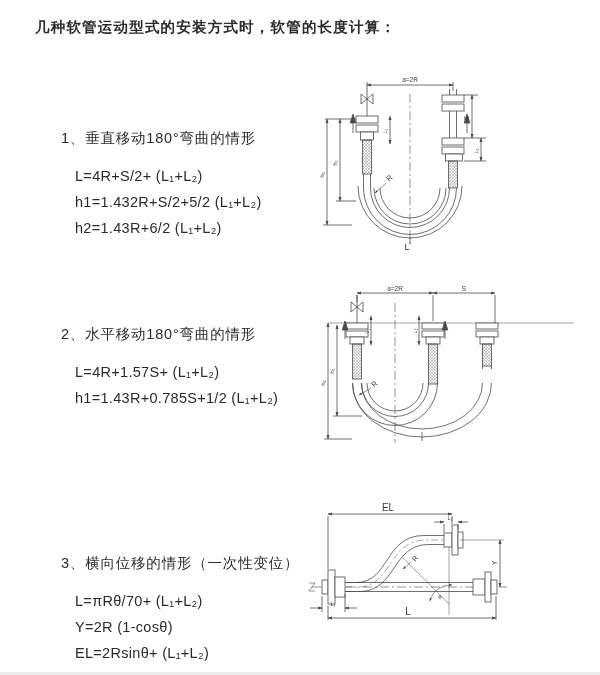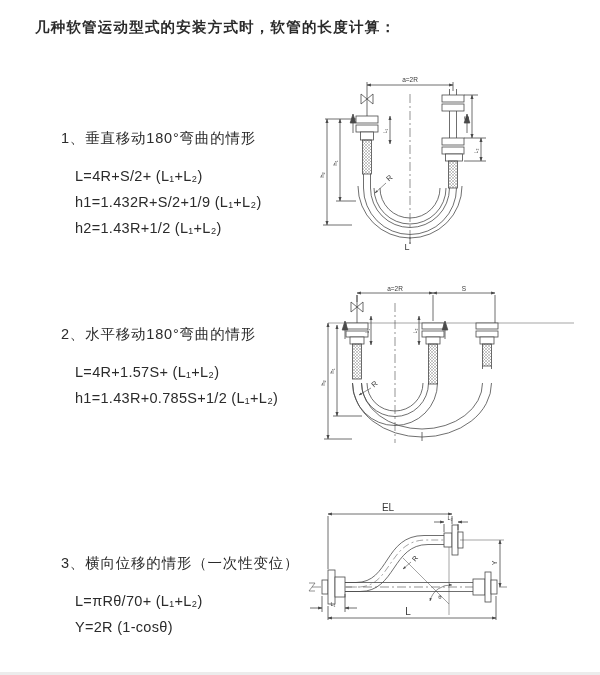--- a/index.html
+++ b/index.html
@@ -25,34 +25,35 @@
   .scan-edge-bottom{position:absolute;left:0;bottom:0;width:600px;height:3px;background:#ececec;}
 </style>
 </head>
 <body>
 
 <div class="page-title">几种软管运动型式的安装方式时，软管的长度计算：</div>
 
 <section class="calc" style="top:113px">
   <h2 class="sec-heading">1、垂直移动180°弯曲的情形</h2>
   <div class="formula">L=4R+S/2+ (L₁+L₂)</div>
-  <div class="formula">h1=1.432R+S/2+1/9 (L₁+L₂)</div>
-  <div class="formula">h2=1.43R+1/2 (L₁+L₂)</div>
+  <div class="formula">h1=1.432R+S/2+5/2 (L₁+L₂)</div>
+  <div class="formula">h2=1.43R+6/2 (L₁+L₂)</div>
 </section>
 
 <section class="calc" style="top:309px">
   <h2 class="sec-heading">2、水平移动180°弯曲的情形</h2>
   <div class="formula">L=4R+1.57S+ (L₁+L₂)</div>
   <div class="formula">h1=1.43R+0.785S+1/2 (L₁+L₂)</div>
 </section>
 
 <section class="calc" style="top:538px">
   <h2 class="sec-heading">3、横向位移的情形（一次性变位）</h2>
   <div class="formula">L=πRθ/70+ (L₁+L₂)</div>
   <div class="formula">Y=2R (1-cosθ)</div>
+  <div class="formula">EL=2Rsinθ+ (L₁+L₂)</div>
 </section>
 
 <svg class="diagram" style="left:312px;top:70px" width="288" height="185" viewBox="0 0 288 185">
   <defs>
     <pattern id="hatch1" width="3" height="3" patternUnits="userSpaceOnUse">
       <path d="M0,3 L3,0 M0,0 L3,3" stroke="#777" stroke-width="0.4"></path>
     </pattern>
     <marker id="d1a" viewBox="0 0 10 10" refX="9" refY="5" markerWidth="5.5" markerHeight="5.5" orient="auto-start-reverse">
       <path d="M0,1.5 L10,5 L0,8.5 z" fill="#4a4a4a"></path>
     </marker>

